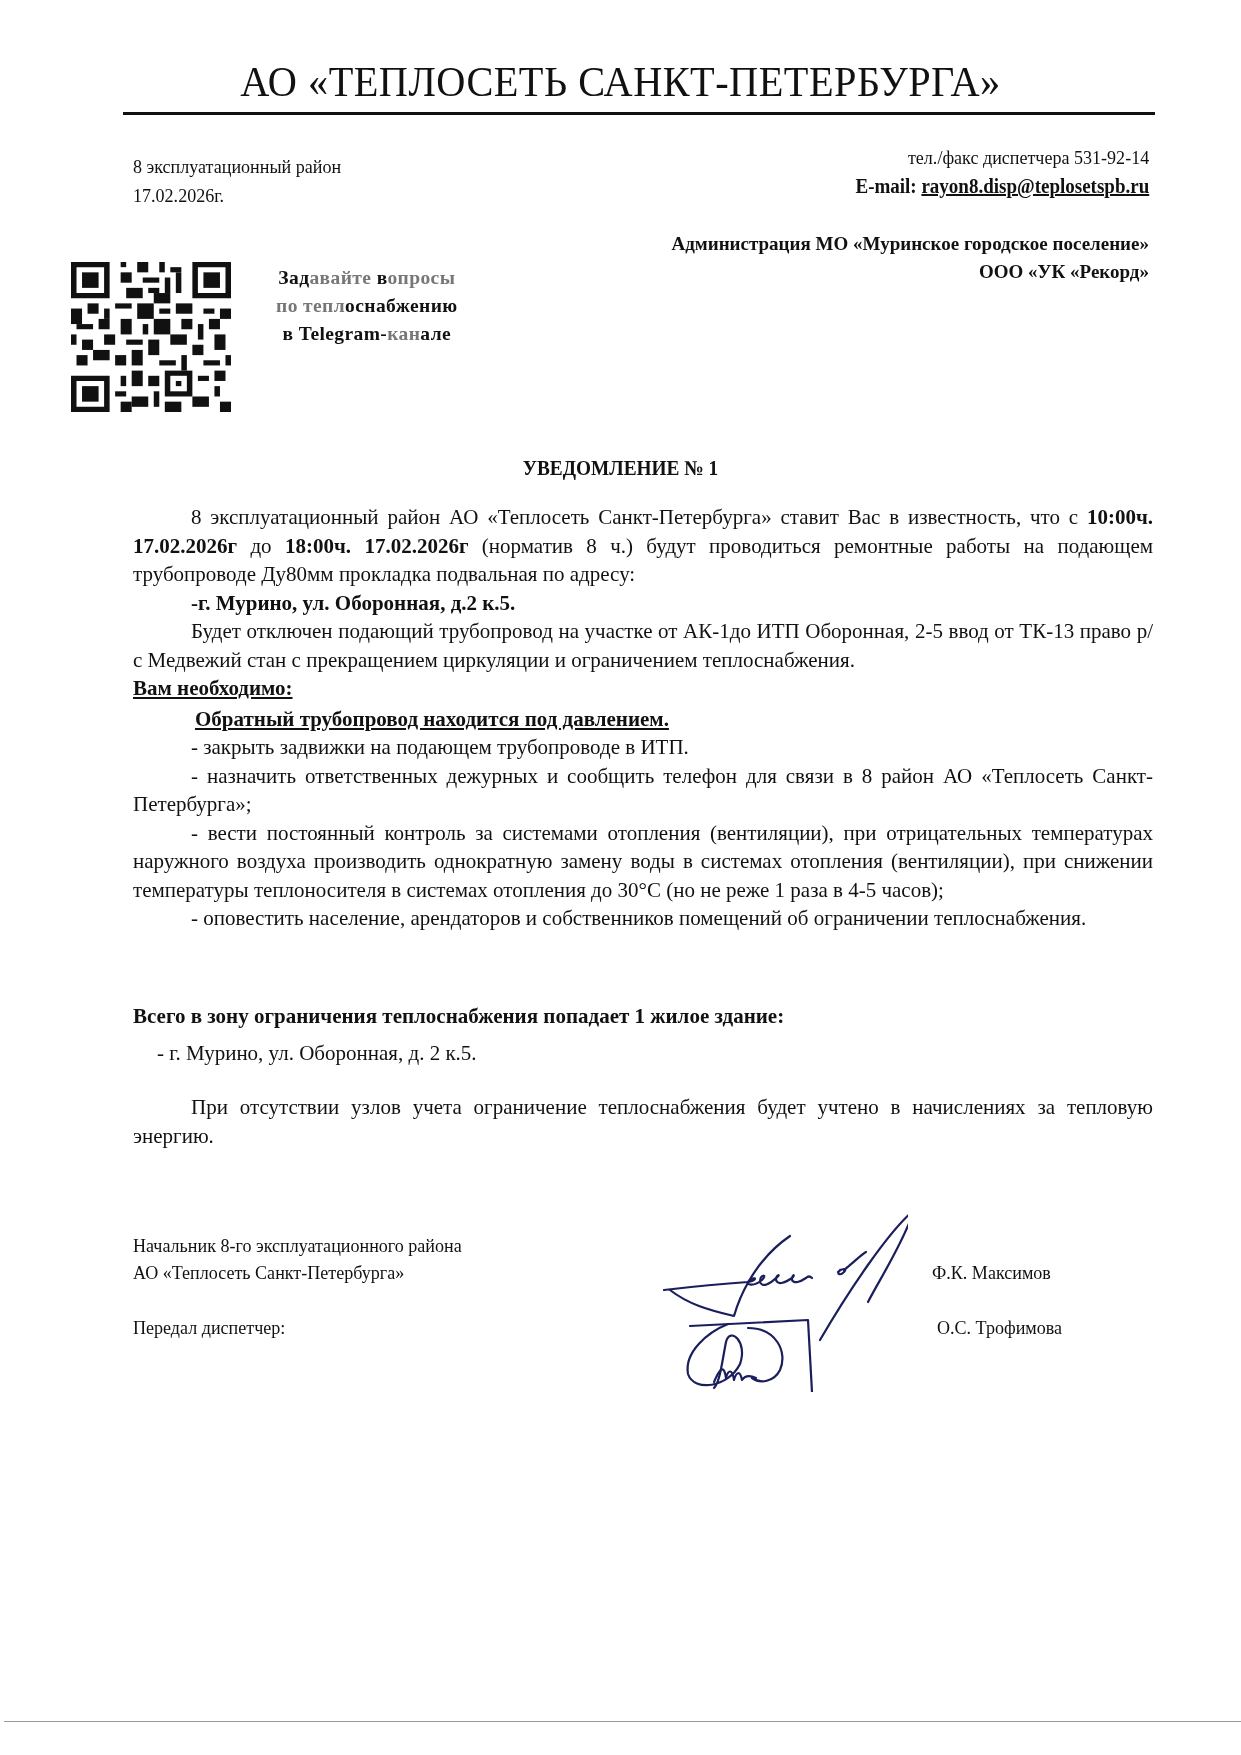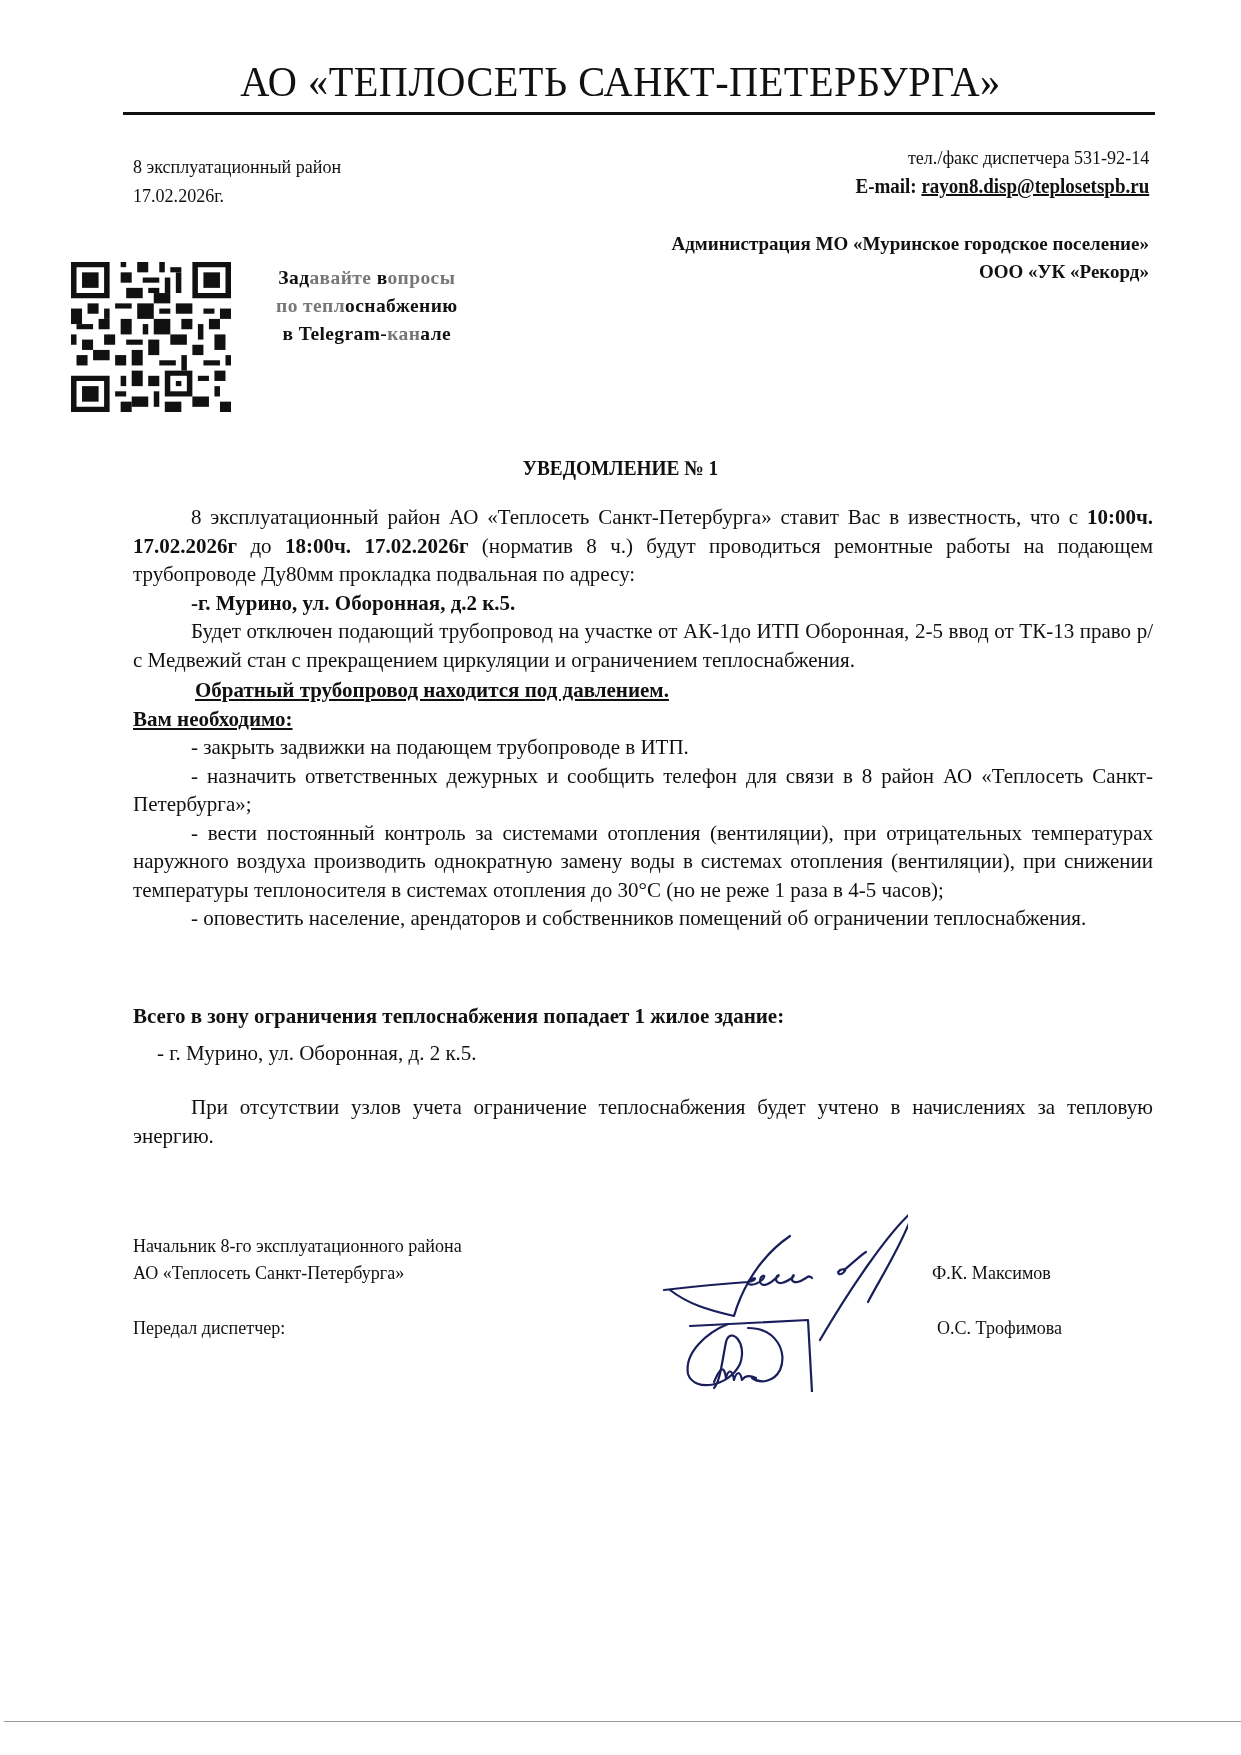--- a/index.html
+++ b/index.html
@@ -128,22 +128,22 @@
   <div><span class="gray">по тепл</span><span>оснабжению</span></div>
   <div><span>в Telegram-</span><span class="gray">кан</span><span>але</span></div>
 </div>
 
 <div class="abs notice-title">УВЕДОМЛЕНИЕ № 1</div>
 
 <div class="abs body" style="top:503px;">
   <p class="ind"><span>8 эксплуатационный район АО «Теплосеть Санкт-Петербурга» ставит Вас в известность, что с </span><span class="b">10:00ч. 17.02.2026г</span><span> до </span><span class="b">18:00ч.  17.02.2026г</span><span> (норматив 8 ч.) будут проводиться ремонтные работы на подающем трубопроводе Ду80мм прокладка подвальная по адресу:</span></p>
   <p class="ind b">-г. Мурино, ул. Оборонная, д.2 к.5.</p>
   <p class="ind">Будет отключен подающий трубопровод на участке от АК-1до ИТП Оборонная, 2-5 ввод от ТК-13 право р/с Медвежий стан с прекращением циркуляции и ограничением теплоснабжения.</p>
+  <p class="b u">Вам необходимо:</p>
   <p style="text-indent:62px; margin-top:2px;" class="b u">Обратный трубопровод находится под давлением.</p>
-  <p class="b u">Вам необходимо:</p>
   <p class="ind">- закрыть задвижки на подающем трубопроводе в ИТП.</p>
   <p class="ind">- назначить ответственных дежурных и сообщить телефон для связи в 8 район АО «Теплосеть Санкт-Петербурга»;</p>
   <p class="ind">- вести постоянный контроль за системами отопления (вентиляции), при отрицательных температурах наружного воздуха производить однократную замену воды в системах отопления (вентиляции), при снижении температуры теплоносителя в системах отопления до 30°С (но не реже 1 раза в 4-5 часов);</p>
   <p class="ind">- оповестить население, арендаторов и собственников помещений об ограничении теплоснабжения.</p>
 </div>
 
 <div class="abs body" style="top:1002px;">
   <p class="b">Всего в зону ограничения теплоснабжения попадает 1 жилое здание:</p>
   <p style="margin-top:8px;margin-left:24px;">- г. Мурино, ул. Оборонная, д. 2 к.5.</p>
 </div>

